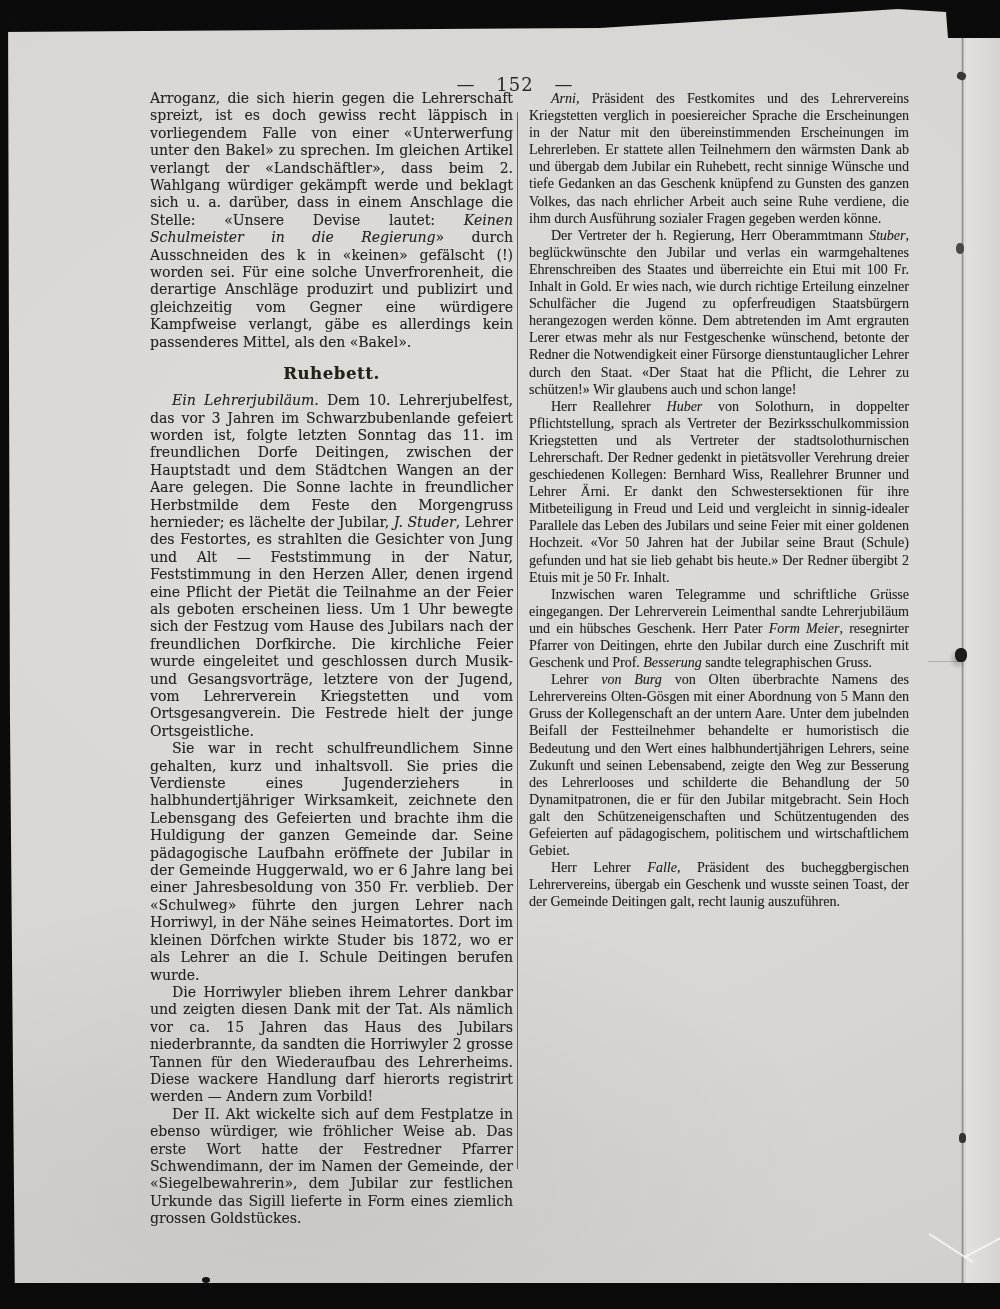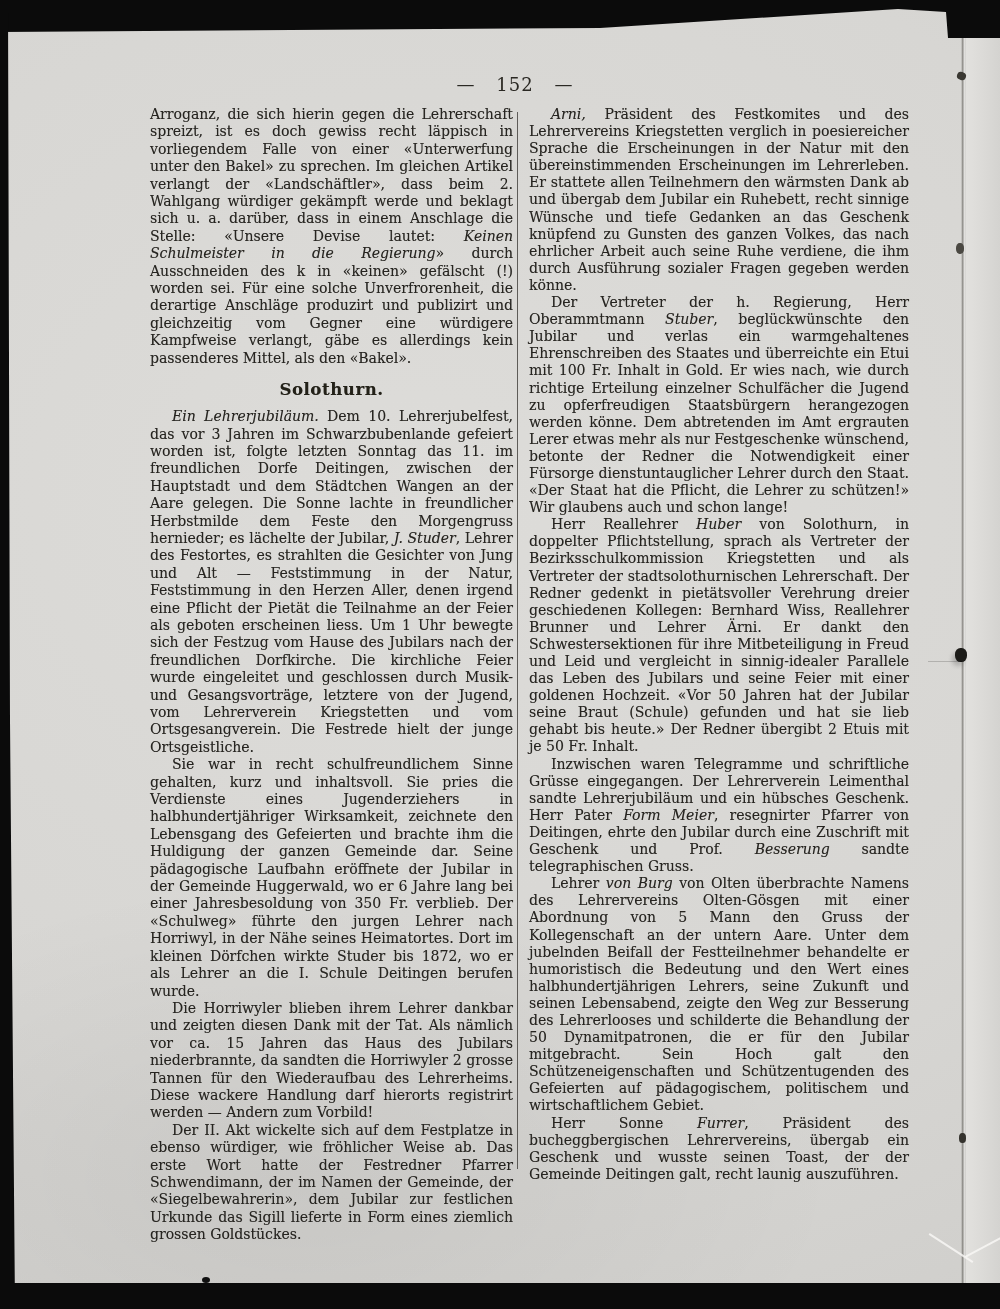--- a/index.html
+++ b/index.html
@@ -46,29 +46,29 @@
   .speck.s5{left:202px;top:1277px;width:8px;height:6px;background:#101010;border-radius:50%;}
   .crease{position:absolute;background:rgba(248,247,244,0.85);height:2px;}
   .crease.c1{left:925px;top:1247px;width:52px;transform:rotate(33deg);}
   .crease.c2{left:962px;top:1243px;width:55px;transform:rotate(-28deg);}
   .shadow-line{position:absolute;left:928px;top:661px;width:34px;height:1px;background:rgba(0,0,0,0.18);}
   
   .page-header{
     position:absolute;left:140px;top:74px;width:750px;text-align:center;
     font-size:18px;color:#2a2823;letter-spacing:1px;word-spacing:14px;
   }
-  .column{position:absolute;top:106px;color:#262420;}
+  .column{position:absolute;top:90px;color:#262420;}
   #col-left{left:150px;width:363px;}
   #col-right{left:529px;width:380px;}
   .para{
     margin:0;text-align:justify;font-size:14px;
     text-shadow:0.2px 0.2px 0 rgba(35,33,28,0.35);
   }
   #col-left .para{line-height:17.4px;}
-  #col-right .para{line-height:17.1px;}
+  #col-right .para{line-height:17.1px;font-family:Liberation Serif, serif;}
   .para.indent{text-indent:22px;}
   .heading{
     margin:13px 0 9px;text-align:center;font-weight:bold;font-size:16.5px;
     letter-spacing:0.6px;color:#232118;
     text-shadow:0.3px 0.3px 0 rgba(35,33,28,0.4);
   }
   em{font-style:italic;}
   .divider{
     position:absolute;left:517px;top:112px;width:1px;height:1057px;
     background:rgba(52,50,45,0.75);
@@ -77,34 +77,34 @@
 </head>
 <body>
 
 <div class="sheet"></div>
 <div class="page-edge-right"></div>
 <div class="fold-line"></div>
 
 <div class="page-header">— 152 —</div>
 <div class="column" id="col-left">
     <p class="para"><span>Arroganz, die sich hierin gegen die Lehrerschaft spreizt, ist es doch gewiss recht läppisch in vorliegendem Falle von einer «Unterwerfung unter den Bakel» zu sprechen. Im gleichen Artikel verlangt der «Landschäftler», dass beim 2. Wahlgang würdiger gekämpft werde und beklagt sich u. a. darüber, dass in einem Anschlage die Stelle: «Unsere Devise lautet: </span><em>Keinen Schulmeister in die Regierung</em><span>» durch Ausschneiden des k in «keinen» gefälscht (!) worden sei. Für eine solche Unverfrorenheit, die derartige Anschläge produzirt und publizirt und gleichzeitig vom Gegner eine würdigere Kampfweise verlangt, gäbe es allerdings kein passenderes Mittel, als den «Bakel».</span></p>
-    <h2 class="heading"><span>Solothurn.</span></h2>
+    <h2 class="heading"><span>Ruhebett.</span></h2>
     <p class="para indent"><em>Ein Lehrerjubiläum.</em><span> Dem 10. Lehrerjubelfest, das vor 3 Jahren im Schwarzbubenlande gefeiert worden ist, folgte letzten Sonntag das 11. im freundlichen Dorfe Deitingen, zwischen der Hauptstadt und dem Städtchen Wangen an der Aare gelegen. Die Sonne lachte in freundlicher Herbstmilde dem Feste den Morgengruss hernieder; es lächelte der Jubilar, </span><em>J. Studer</em><span>, Lehrer des Festortes, es strahlten die Gesichter von Jung und Alt — Feststimmung in der Natur, Feststimmung in den Herzen Aller, denen irgend eine Pflicht der Pietät die Teilnahme an der Feier als geboten erscheinen liess. Um 1 Uhr bewegte sich der Festzug vom Hause des Jubilars nach der freundlichen Dorfkirche. Die kirchliche Feier wurde eingeleitet und geschlossen durch Musik- und Gesangsvorträge, letztere von der Jugend, vom Lehrerverein Kriegstetten und vom Ortsgesangverein. Die Festrede hielt der junge Ortsgeistliche.</span></p>
     <p class="para indent"><span>Sie war in recht schulfreundlichem Sinne gehalten, kurz und inhaltsvoll. Sie pries die Verdienste eines Jugenderziehers in halbhundertjähriger Wirksamkeit, zeichnete den Lebensgang des Gefeierten und brachte ihm die Huldigung der ganzen Gemeinde dar. Seine pädagogische Laufbahn eröffnete der Jubilar in der Gemeinde Huggerwald, wo er 6 Jahre lang bei einer Jahresbesoldung von 350 Fr. verblieb. Der «Schulweg» führte den jurgen Lehrer nach Horriwyl, in der Nähe seines Heimatortes. Dort im kleinen Dörfchen wirkte Studer bis 1872, wo er als Lehrer an die I. Schule Deitingen berufen wurde.</span></p>
     <p class="para indent"><span>Die Horriwyler blieben ihrem Lehrer dankbar und zeigten diesen Dank mit der Tat. Als nämlich vor ca. 15 Jahren das Haus des Jubilars niederbrannte, da sandten die Horriwyler 2 grosse Tannen für den Wiederaufbau des Lehrerheims. Diese wackere Handlung darf hierorts registrirt werden — Andern zum Vorbild!</span></p>
     <p class="para indent"><span>Der II. Akt wickelte sich auf dem Festplatze in ebenso würdiger, wie fröhlicher Weise ab. Das erste Wort hatte der Festredner Pfarrer Schwendimann, der im Namen der Gemeinde, der «Siegelbewahrerin», dem Jubilar zur festlichen Urkunde das Sigill lieferte in Form eines ziemlich grossen Goldstückes.</span></p>
   </div>
 <div class="divider"></div>
 <div class="column" id="col-right">
     <p class="para indent"><em>Arni,</em><span> Präsident des Festkomites und des Lehrervereins Kriegstetten verglich in poesiereicher Sprache die Erscheinungen in der Natur mit den übereinstimmenden Erscheinungen im Lehrerleben. Er stattete allen Teilnehmern den wärmsten Dank ab und übergab dem Jubilar ein Ruhebett, recht sinnige Wünsche und tiefe Gedanken an das Geschenk knüpfend zu Gunsten des ganzen Volkes, das nach ehrlicher Arbeit auch seine Ruhe verdiene, die ihm durch Ausführung sozialer Fragen gegeben werden könne.</span></p>
     <p class="para indent"><span>Der Vertreter der h. Regierung, Herr Oberammtmann </span><em>Stuber</em><span>, beglückwünschte den Jubilar und verlas ein warmgehaltenes Ehrenschreiben des Staates und überreichte ein Etui mit 100 Fr. Inhalt in Gold. Er wies nach, wie durch richtige Erteilung einzelner Schulfächer die Jugend zu opferfreudigen Staatsbürgern herangezogen werden könne. Dem abtretenden im Amt ergrauten Lerer etwas mehr als nur Festgeschenke wünschend, betonte der Redner die Notwendigkeit einer Fürsorge dienstuntauglicher Lehrer durch den Staat. «Der Staat hat die Pflicht, die Lehrer zu schützen!» Wir glaubens auch und schon lange!</span></p>
     <p class="para indent"><span>Herr Reallehrer </span><em>Huber</em><span> von Solothurn, in doppelter Pflichtstellung, sprach als Vertreter der Bezirksschulkommission Kriegstetten und als Vertreter der stadtsolothurnischen Lehrerschaft. Der Redner gedenkt in pietätsvoller Verehrung dreier geschiedenen Kollegen: Bernhard Wiss, Reallehrer Brunner und Lehrer Ärni. Er dankt den Schwestersektionen für ihre Mitbeteiligung in Freud und Leid und vergleicht in sinnig-idealer Parallele das Leben des Jubilars und seine Feier mit einer goldenen Hochzeit. «Vor 50 Jahren hat der Jubilar seine Braut (Schule) gefunden und hat sie lieb gehabt bis heute.» Der Redner übergibt 2 Etuis mit je 50 Fr. Inhalt.</span></p>
     <p class="para indent"><span>Inzwischen waren Telegramme und schriftliche Grüsse eingegangen. Der Lehrerverein Leimenthal sandte Lehrerjubiläum und ein hübsches Geschenk. Herr Pater </span><em>Form Meier</em><span>, resegnirter Pfarrer von Deitingen, ehrte den Jubilar durch eine Zuschrift mit Geschenk und Prof. </span><em>Besserung</em><span> sandte telegraphischen Gruss.</span></p>
     <p class="para indent"><span>Lehrer </span><em>von Burg</em><span> von Olten überbrachte Namens des Lehrervereins Olten-Gösgen mit einer Abordnung von 5 Mann den Gruss der Kollegenschaft an der untern Aare. Unter dem jubelnden Beifall der Festteilnehmer behandelte er humoristisch die Bedeutung und den Wert eines halbhundertjährigen Lehrers, seine Zukunft und seinen Lebensabend, zeigte den Weg zur Besserung des Lehrerlooses und schilderte die Behandlung der 50 Dynamitpatronen, die er für den Jubilar mitgebracht. Sein Hoch galt den Schützeneigenschaften und Schützentugenden des Gefeierten auf pädagogischem, politischem und wirtschaftlichem Gebiet.</span></p>
-    <p class="para indent"><span>Herr Sonne </span><em>Furrer</em><span>, Präsident des bucheggbergischen Lehrervereins, übergab ein Geschenk und wusste seinen Toast, der der Gemeinde Deitingen galt, recht launig auszuführen.</span></p>
+    <p class="para indent"><span>Herr Lehrer </span><em>Falle</em><span>, Präsident des bucheggbergischen Lehrervereins, übergab ein Geschenk und wusste seinen Toast, der der Gemeinde Deitingen galt, recht launig auszuführen.</span></p>
   </div>
 
 <div class="speck s1"></div>
 <div class="speck s2"></div>
 <div class="speck s3"></div>
 <div class="speck s4"></div>
 <div class="speck s5"></div>
 <div class="shadow-line"></div>
 <div class="crease c1"></div>
 <div class="crease c2"></div>

